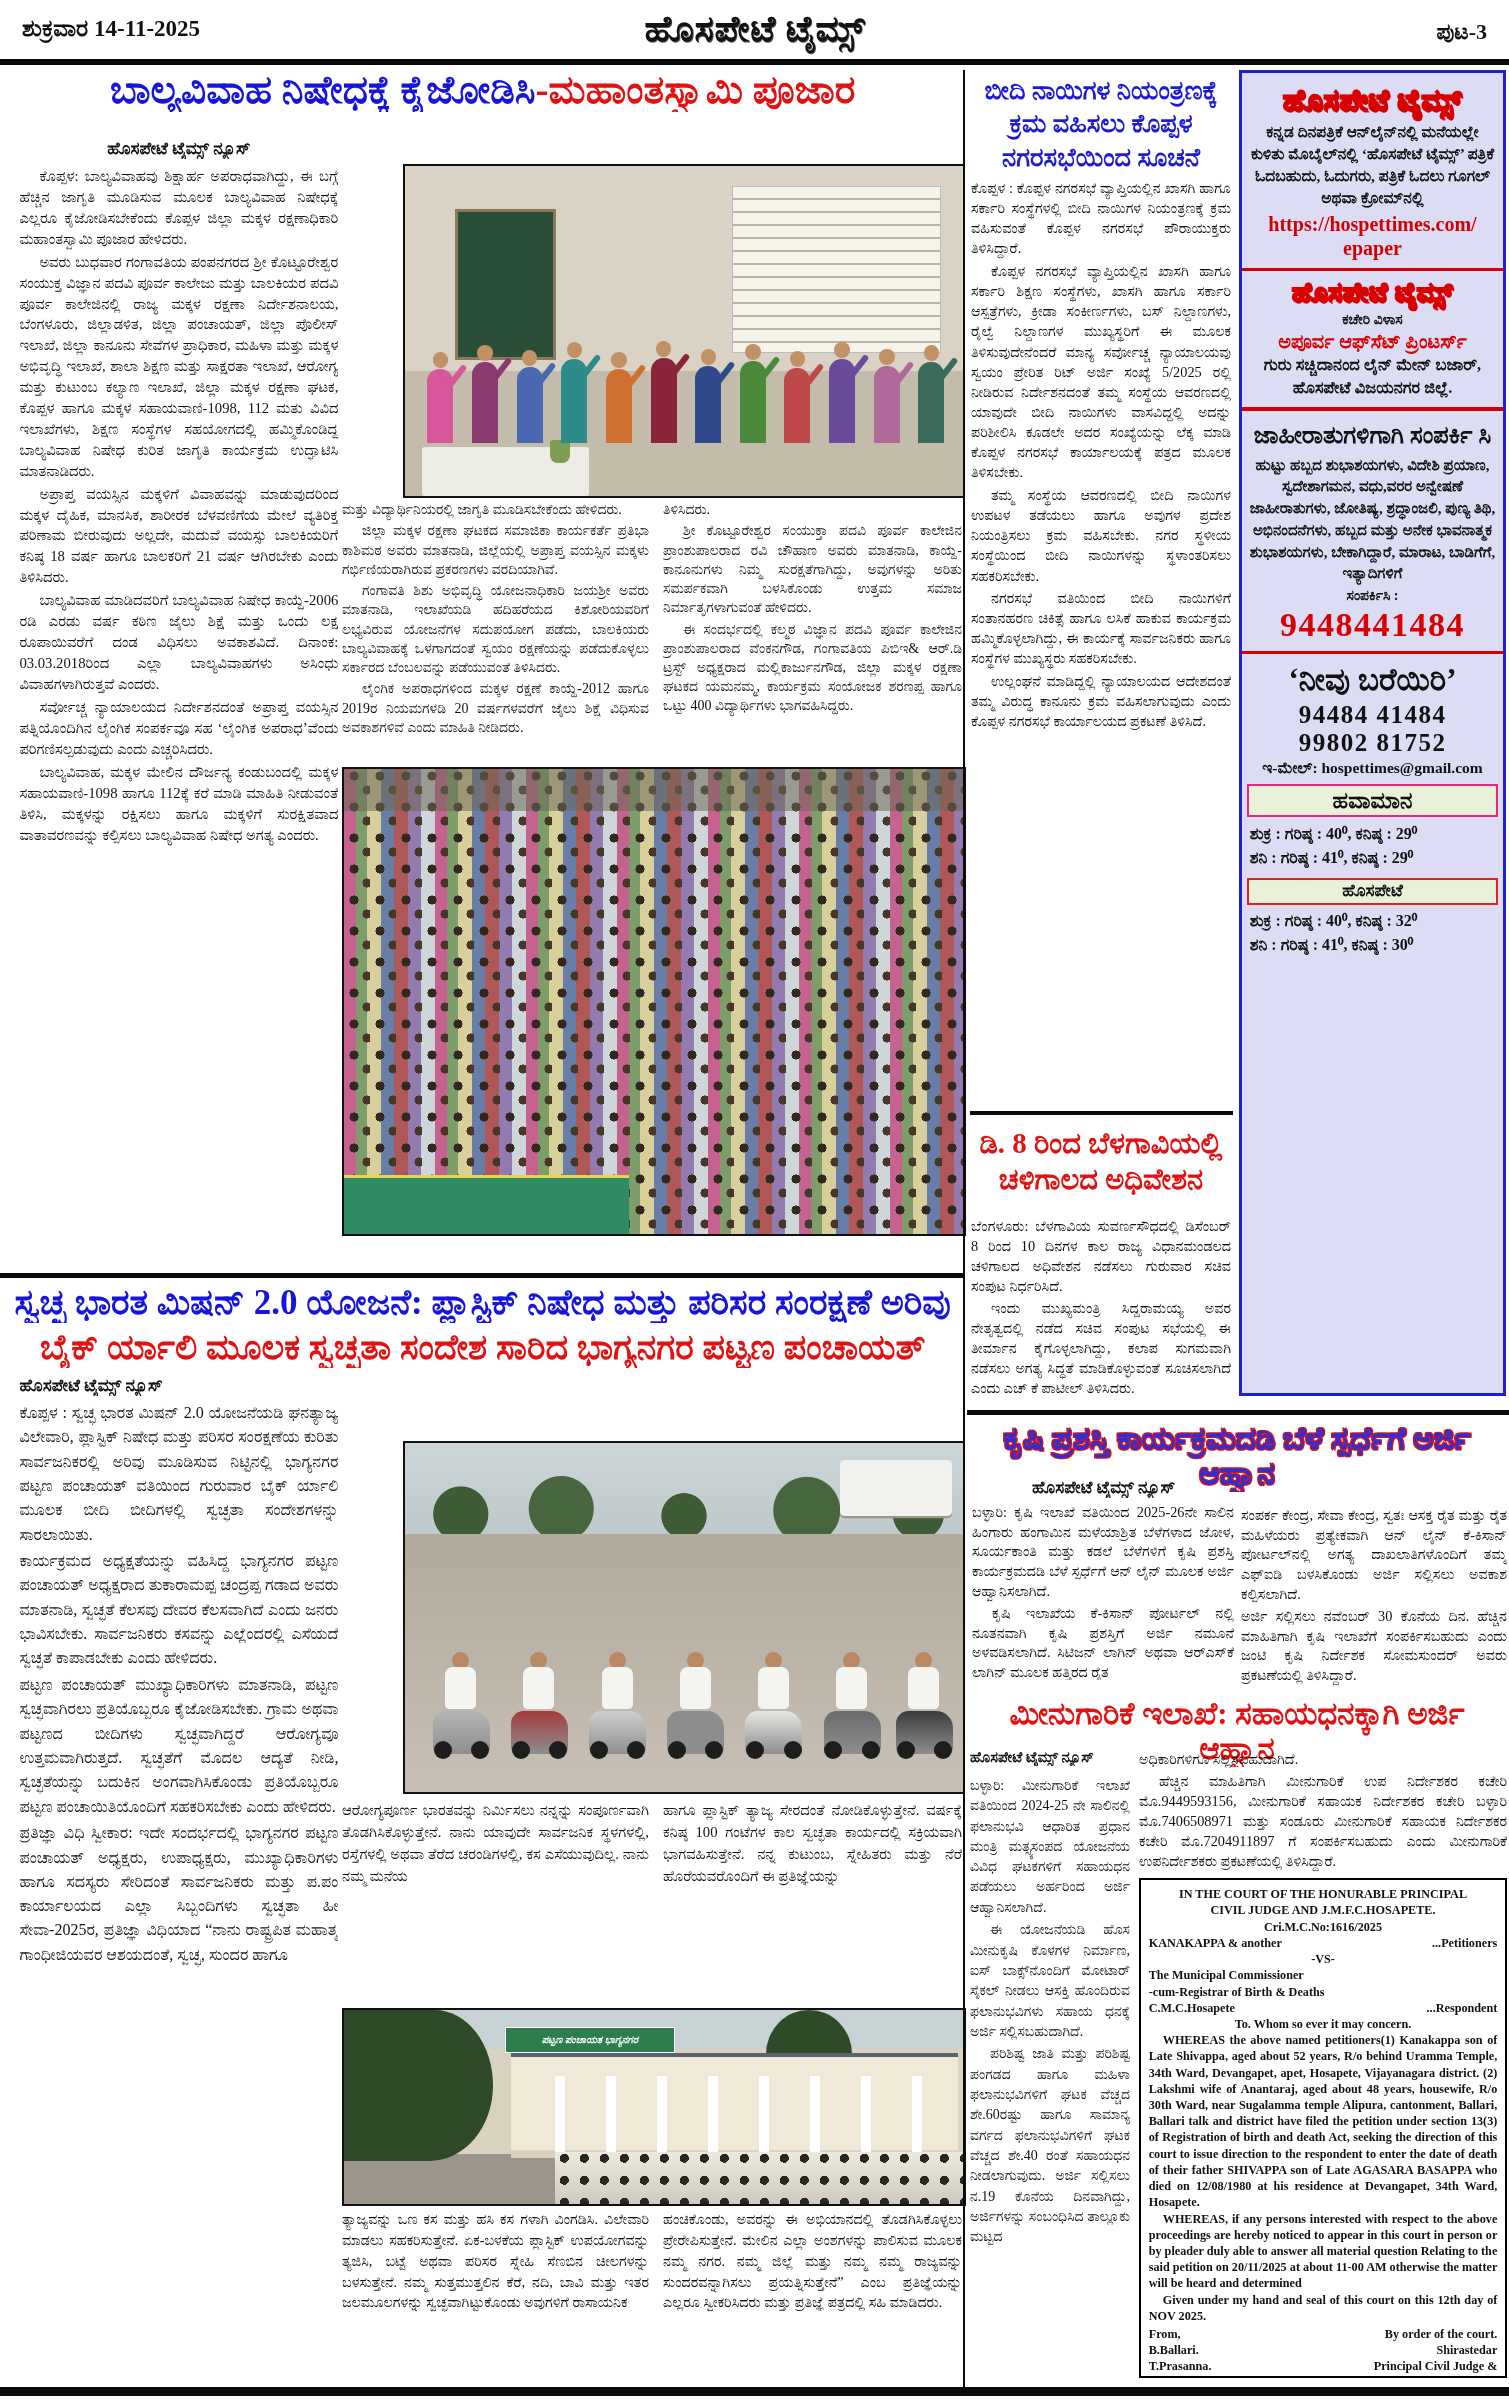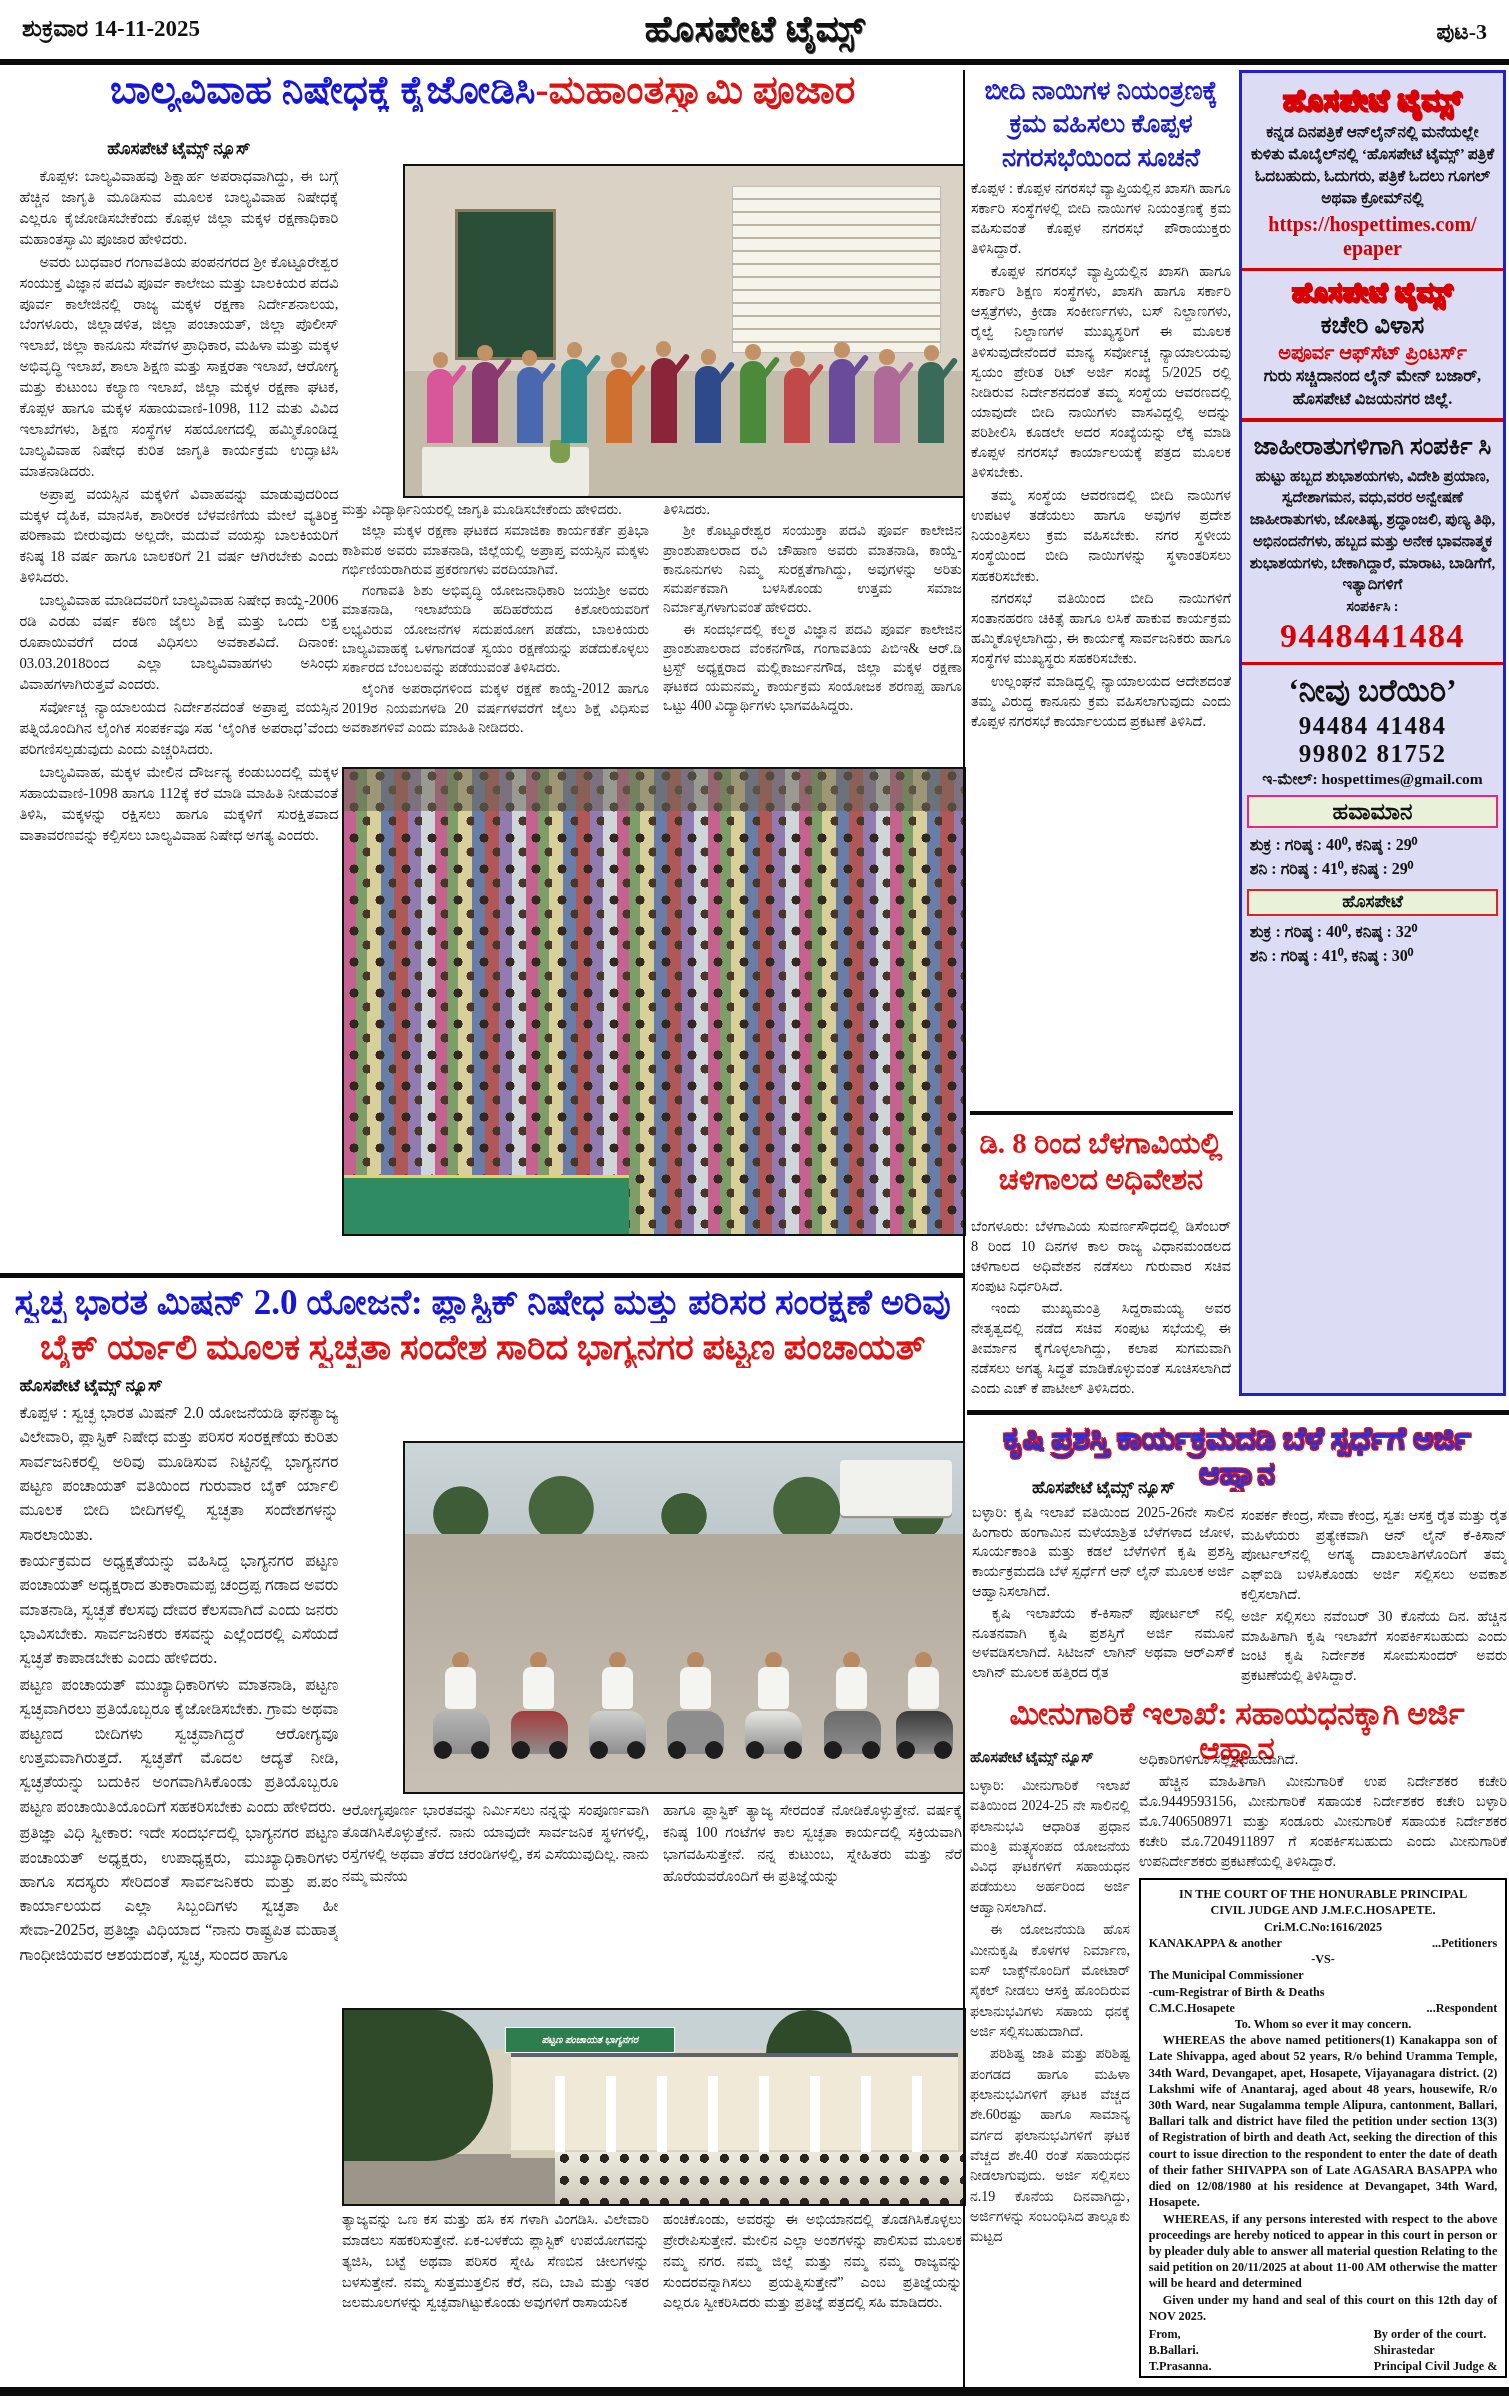--- a/index.html
+++ b/index.html
@@ -96,21 +96,21 @@
   #sess-hl{left:971px;top:1125px;width:260px;font-size:29px;line-height:1.25;color:#e31212}
   #sess-body{left:971px;top:1216px;width:260px;height:191px;font-size:14.3px;line-height:1.4}
   
   #sidebar{left:1239px;top:70px;width:267px;height:1326px;border:3.1px solid #2020cc;
      background:#dcdcf4;box-sizing:border-box;overflow:hidden;text-align:center;padding:7.7px 6.2px;font-weight:bold}
   .sb-logo{font-size:29px;font-weight:bold;color:#fff;-webkit-text-stroke:1.9px #d80000;
      text-shadow:0 0 1.5px #d80000,1.5px 1.5px 0 #d80000;letter-spacing:0.8px;display:block;margin:3.1px 0}
   .sb-txt{font-size:15.5px;line-height:1.42;display:block;margin:3.1px 0}
   .sb-url{font-size:20px;color:#d40000;line-height:1.2;display:block;font-family:"Liberation Serif",serif}
   .sb-rule{height:3.1px;background:#d40000;margin:7.7px -6.2px}
-  .sb-office{font-size:24px;display:block;margin-top:0}
+  .sb-office{font-size:14px;display:block;margin-top:0}
   .sb-printer{font-size:19.4px;color:#d80000;display:block;margin:3.1px 0 1.5px}
   .sb-addr{font-size:16.3px;line-height:1.4;display:block}
   .sb-adshead{font-size:24px;line-height:1.45;display:block;margin:4.6px 0 1.5px}
   .sb-adsbody{font-size:15px;line-height:1.45;display:block}
   .sb-contact{font-size:14px;display:block;margin-top:3.1px}
   .sb-phonebig{font-size:34px;color:#d80000;display:block;letter-spacing:1.5px;margin:1.5px 0}
   .sb-write{font-size:31px;display:block;margin:4.6px 0 3.1px}
   .sb-phone{font-size:25px;display:block;letter-spacing:1.5px}
   .sb-email{font-size:15.5px;display:block;margin-top:1.5px}
   .wbox{border:2.3px solid #e8257f;background:#e9f2d9;margin:7.7px -1.5px 4.6px;font-size:22.5px;padding:1.5px 0}
@@ -127,21 +127,21 @@
   #fish-byline{left:970px;top:1749px;width:163px;font-size:14.7px}
   #fish-c1{left:970px;top:1776px;width:160px;height:610px;font-size:14px;line-height:1.45}
   #fish-cr{left:1139px;top:1749px;width:368px;height:125px;font-size:14.3px;line-height:1.4}
   
   #court{left:1139px;top:1878px;width:368px;height:500px;border:2.3px solid #000;box-sizing:border-box;
      padding:6.2px 7.7px;font-size:12.2px;line-height:1.33;font-weight:bold;overflow:hidden;text-align:justify}
   #court .ctr{text-align:center;text-indent:0}
   #court p{margin:0;text-indent:14px}
   #court .row{display:flex;justify-content:space-between}
   #court .foot{display:flex;justify-content:space-between;margin-top:1.5px}
-  #court .foot .r{text-align:left}
+  #court .foot .r{text-align:right}
   #btm-rule{left:0;top:2387px;width:1510px;height:9.3px}
 </style>
 </head>
 <body>
 
 <div class="abs" id="hdr-date">ಶುಕ್ರವಾರ 14-11-2025</div>
 <div class="abs" id="hdr-mast">ಹೊಸಪೇಟೆ ಟೈಮ್ಸ್</div>
 <div class="abs" id="hdr-page">ಪುಟ-3</div>
 <div class="rule" style="left:0;top:59px;width:1510px;height:6.2px"></div>
 

